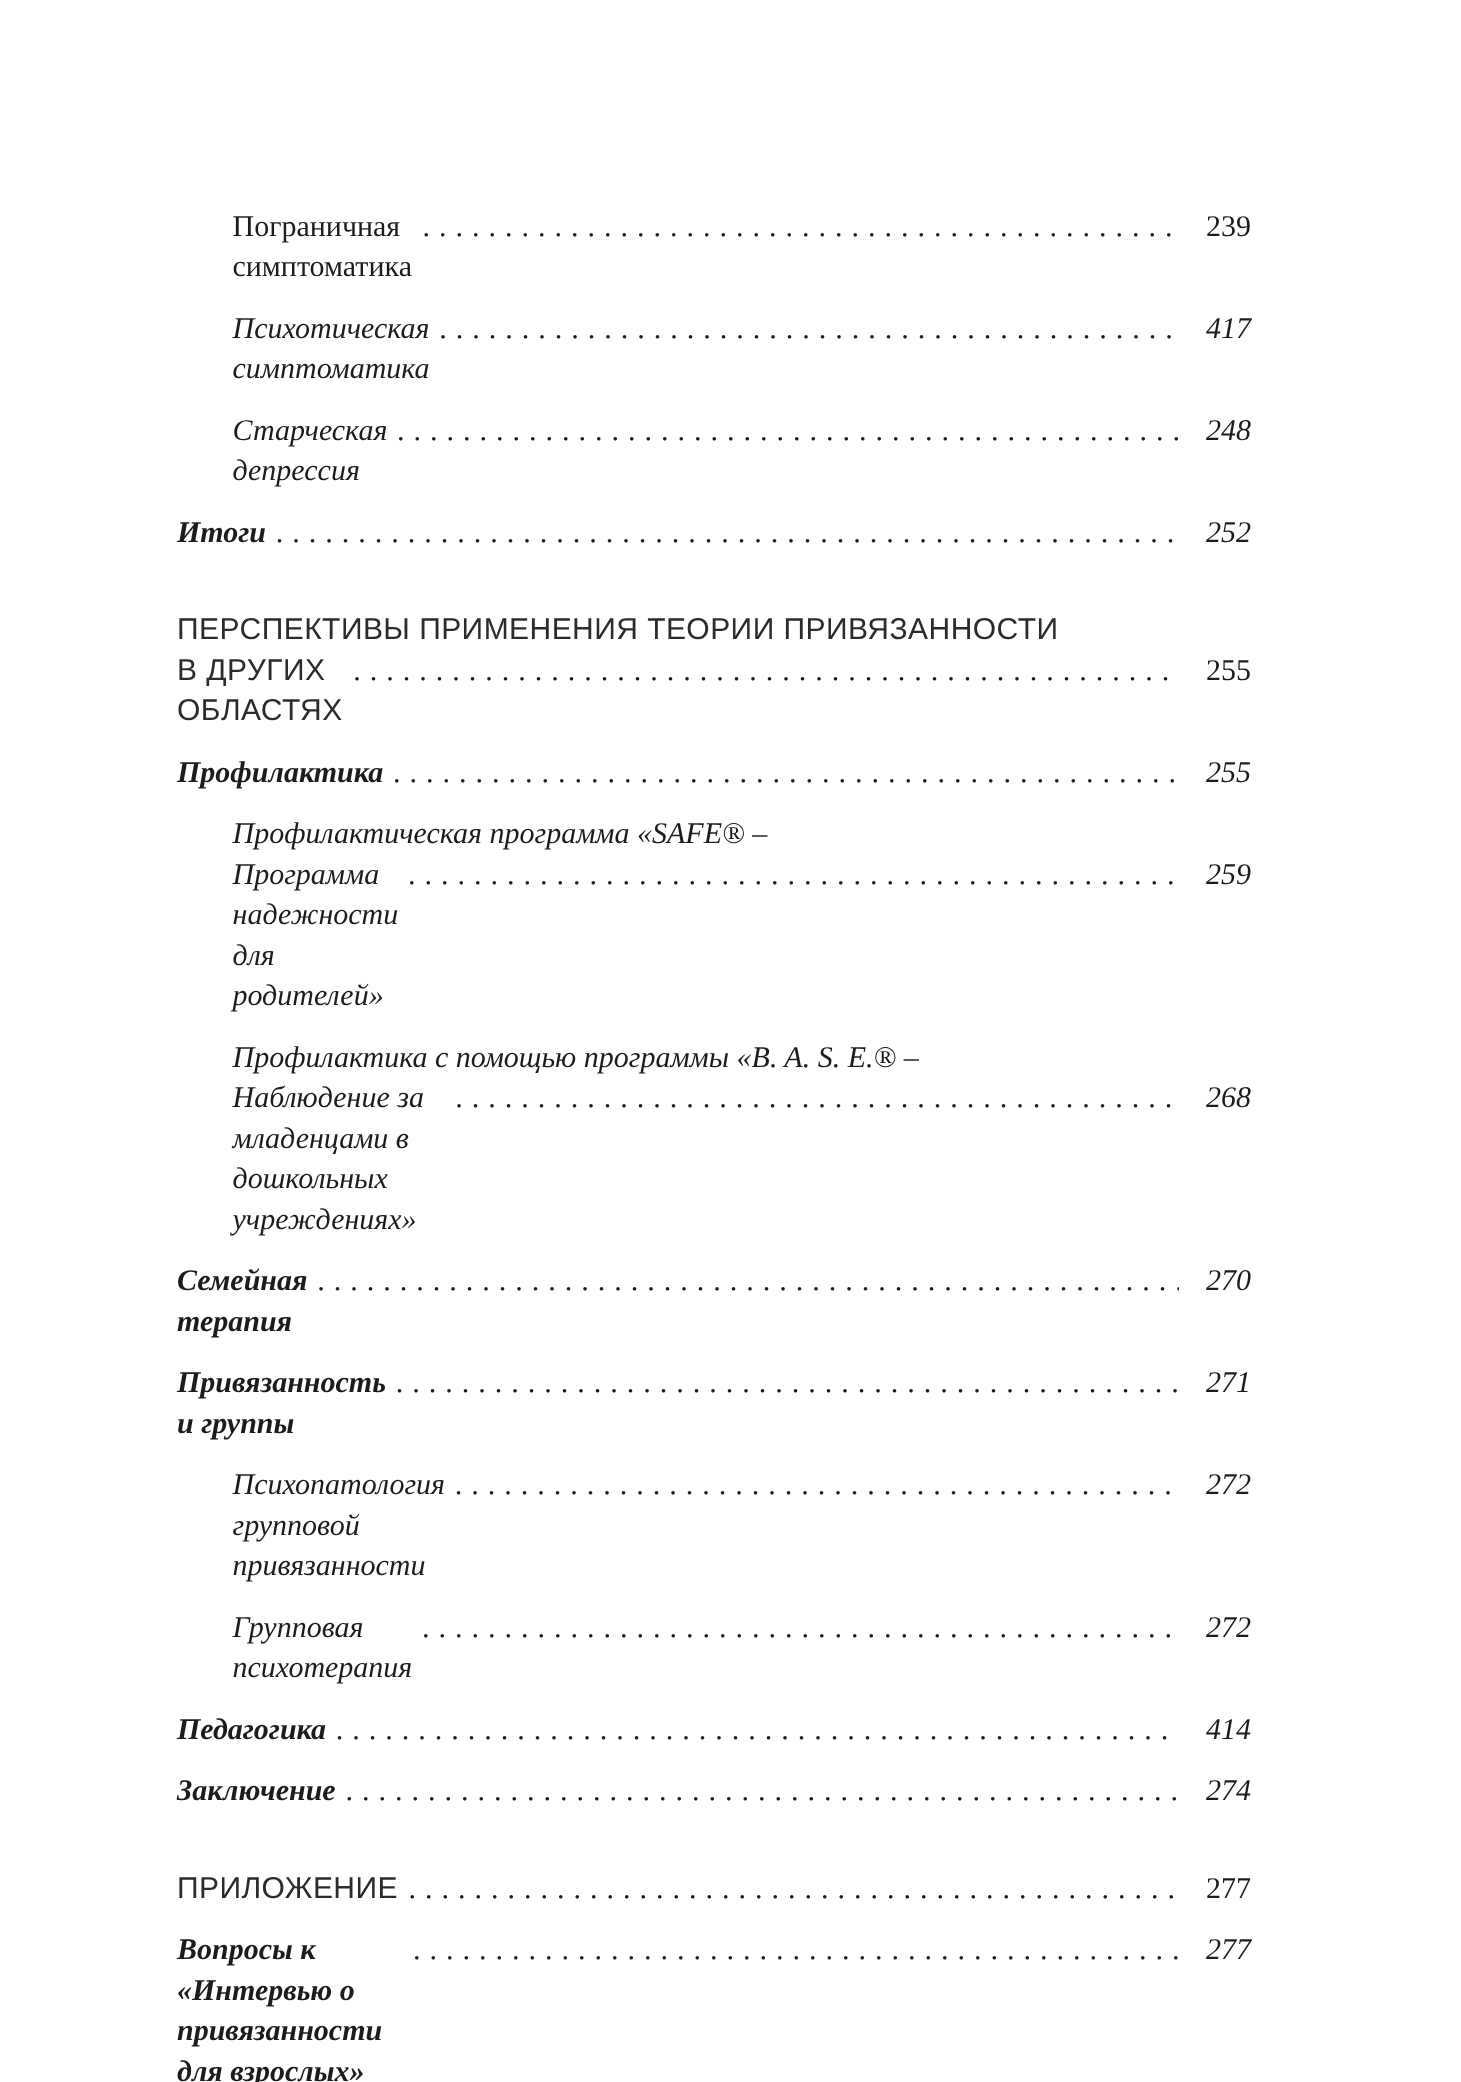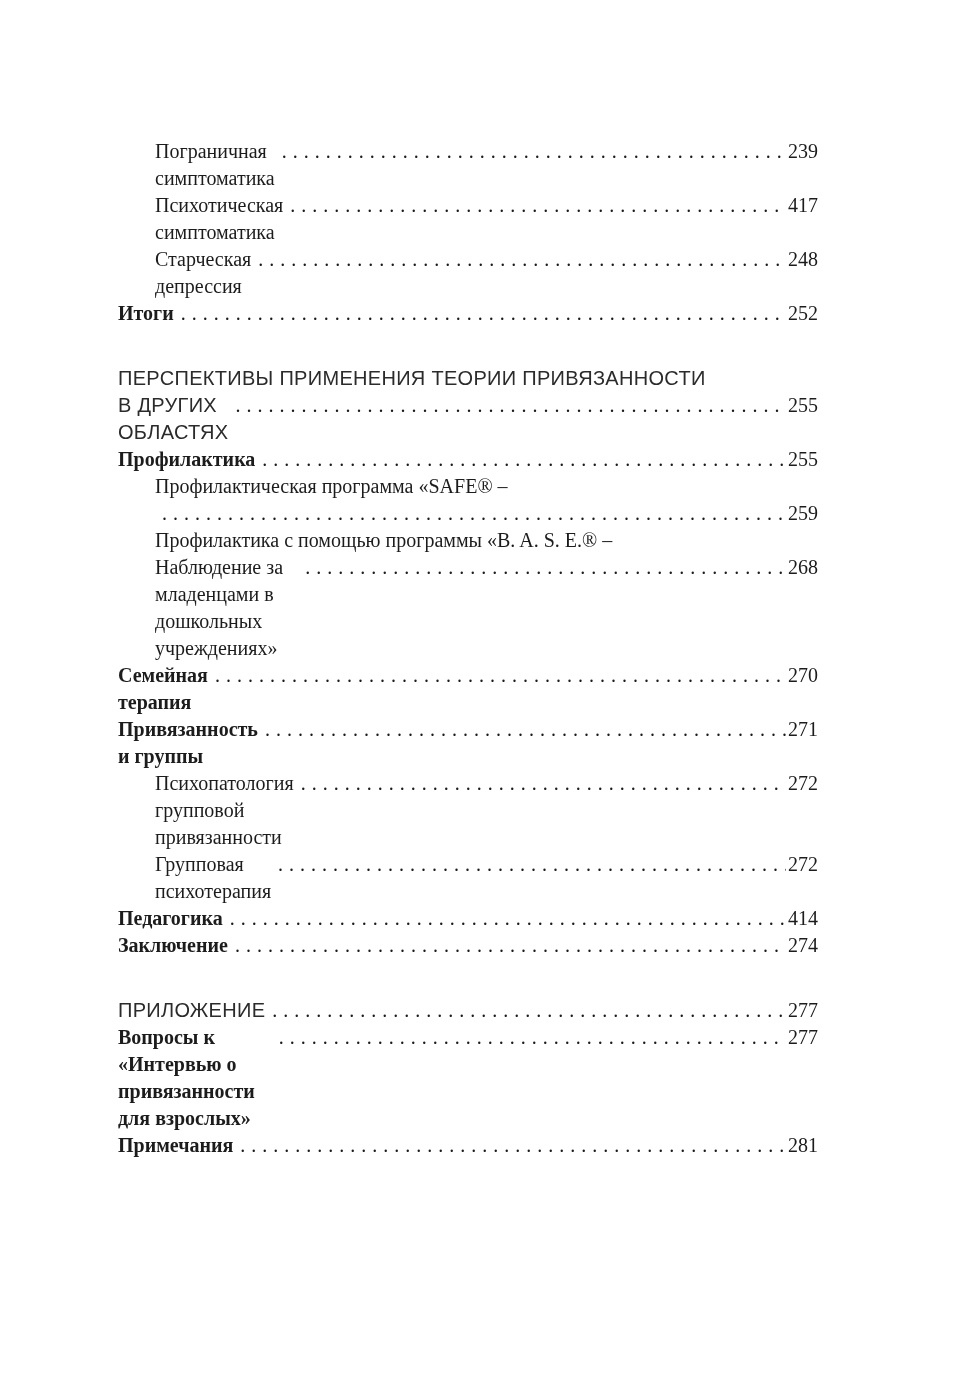--- a/index.html
+++ b/index.html
@@ -54,27 +54,28 @@
     white-space: nowrap;
     letter-spacing: 6px;
     margin: 0 2px 0 7px;
     color: #1c1c1c;
     font-family: "Liberation Serif", "DejaVu Serif", serif;
     font-weight: normal;
   }
   .pagenum {
     flex: 0 0 auto;
     width: 46px;
+    text-align: right;
     font-weight: normal;
     font-family: "Liberation Serif", "DejaVu Serif", serif;
     color: #1c1c1c;
     letter-spacing: 0;
   }
   .gap-first  { margin-top: 0; }
-  .gap-normal { margin-top: 0; }
+  .gap-normal { margin-top: 14px; font-style: italic; }
   .gap-large  { margin-top: 38px; }
 </style>
 </head>
 <body>
 
 <div class="page">
   <div class="toc">
       <div class="entry sub gap-first">
         <div class="line last">
           <span class="label">Пограничная симптоматика</span>
@@ -114,20 +115,21 @@
       <div class="entry main gap-normal">
         <div class="line last">
           <span class="label">Профилактика</span>
           <span class="dots">......................................................................................................................................................</span>
           <span class="pagenum">255</span>
         </div>
       </div>
       <div class="entry sub gap-normal">
         <div class="line"><span class="label">Профилактическая программа «SAFE® –</span></div>
         <div class="line last">
+          <span class="label">Программа надежности для родителей»</span>
           <span class="dots">......................................................................................................................................................</span>
           <span class="pagenum">259</span>
         </div>
       </div>
       <div class="entry sub gap-normal">
         <div class="line"><span class="label">Профилактика с помощью программы «B. A. S. E.® –</span></div>
         <div class="line last">
           <span class="label">Наблюдение за младенцами в дошкольных учреждениях»</span>
           <span class="dots">......................................................................................................................................................</span>
           <span class="pagenum">268</span>

